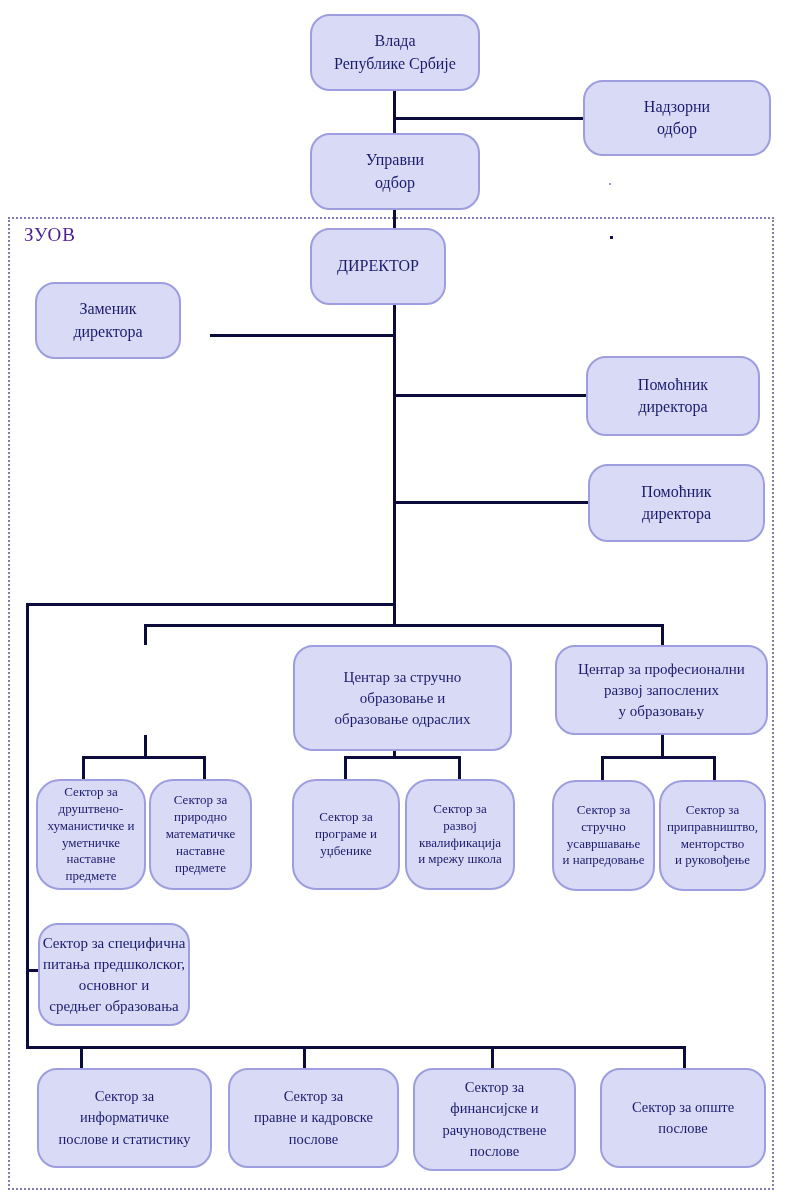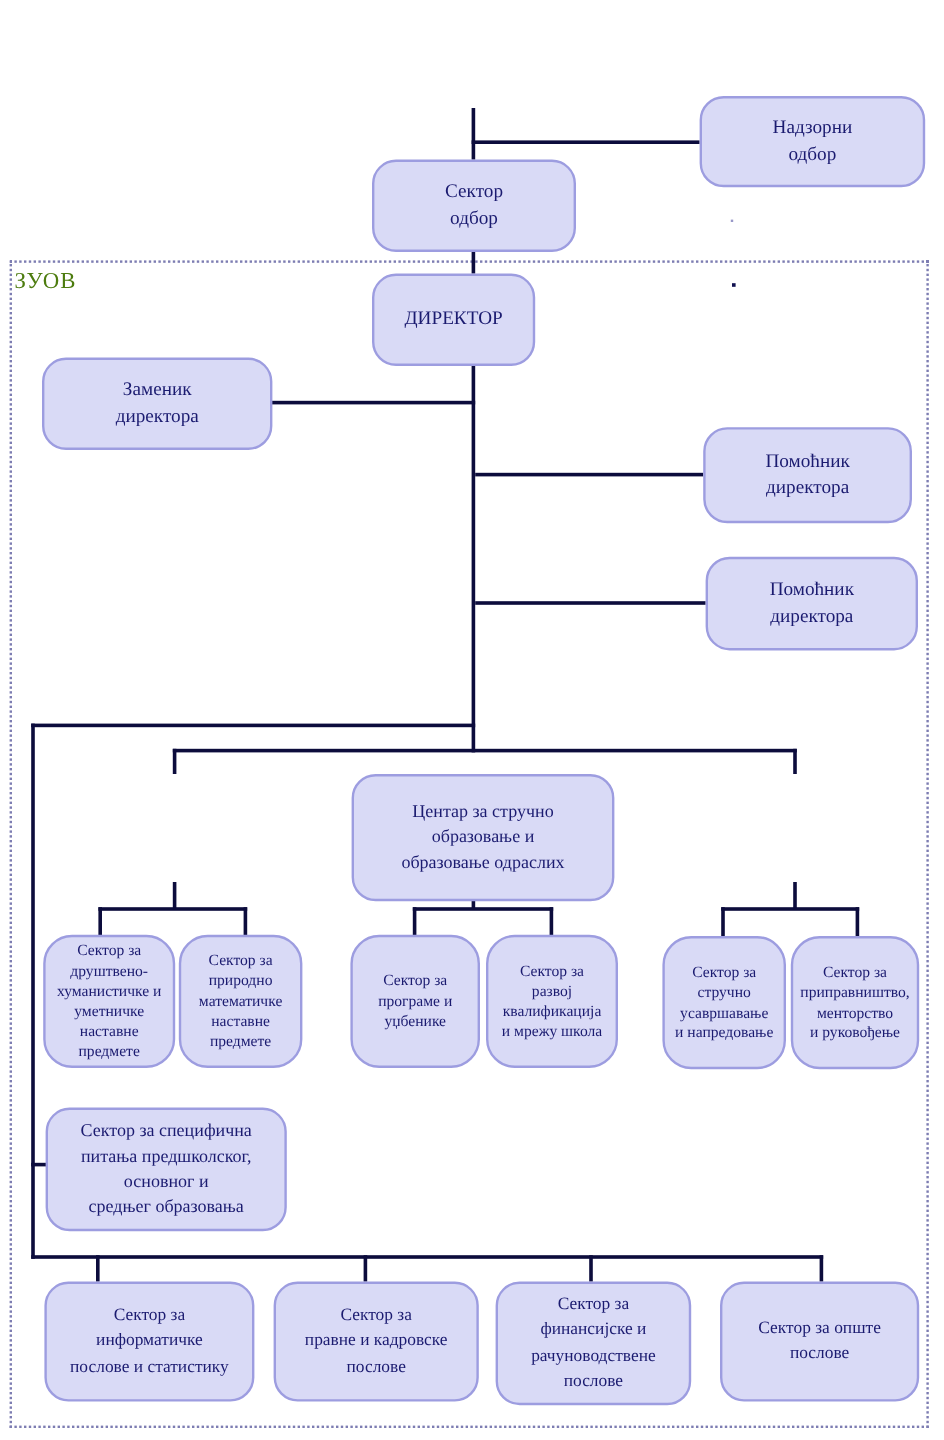--- a/index.html
+++ b/index.html
@@ -5,21 +5,21 @@
   html,body{margin:0;padding:0;background:#ffffff;}
   #canvas{
     position:relative;width:787px;height:1200px;background:#ffffff;
     font-family:"Liberation Serif","DejaVu Serif",serif;overflow:hidden;
   }
   .frame{
     position:absolute;left:8px;top:217px;width:762px;height:969px;
     border:2px dotted #7d7db2;
   }
   .frame-label{
-    position:absolute;left:12px;top:224px;font-size:19px;color:#4d7c0f;
+    position:absolute;left:24px;top:224px;font-size:19px;color:#4c1d95;
     letter-spacing:1px;
   }
   .node{
     position:absolute;box-sizing:border-box;
     background:#d9daf6;border:2px solid #9d9de0;border-radius:20px;
     color:#1b1b70;display:flex;align-items:center;justify-content:center;
     text-align:center;white-space:pre-line;line-height:1.4;
   }
   .fs16{font-size:16px;}
   .fs15{font-size:15px;}
@@ -64,34 +64,39 @@
   <div class="hline" style="left:601px;top:756px;width:115px"></div>
   <div class="vline" style="left:601px;top:756px;height:24px"></div>
   <div class="vline" style="left:713px;top:756px;height:24px"></div>
   <div class="hline" style="left:26px;top:969px;width:15px"></div>
   <div class="hline" style="left:26px;top:1046px;width:660px"></div>
   <div class="vline" style="left:80px;top:1046px;height:22px"></div>
   <div class="vline" style="left:303px;top:1046px;height:22px"></div>
   <div class="vline" style="left:491px;top:1046px;height:22px"></div>
   <div class="vline" style="left:683px;top:1046px;height:22px"></div>
 
+  <div class="node fs16" style="left:310px;top:14px;width:170px;height:77px">Влада
+Републике Србије</div>
   <div class="node fs16" style="left:583px;top:80px;width:188px;height:76px">Надзорни
 одбор</div>
-  <div class="node fs16" style="left:310px;top:133px;width:170px;height:77px">Сектор
+  <div class="node fs16" style="left:310px;top:133px;width:170px;height:77px">Управни
 одбор</div>
   <div class="node fs16" style="left:310px;top:228px;width:136px;height:77px">ДИРЕКТОР</div>
-  <div class="node fs16" style="left:35px;top:298px;width:192px;height:77px">Заменик
+  <div class="node fs16" style="left:35px;top:282px;width:146px;height:77px">Заменик
 директора</div>
   <div class="node fs16" style="left:586px;top:356px;width:174px;height:80px">Помоћник
 директора</div>
   <div class="node fs16" style="left:588px;top:464px;width:177px;height:78px">Помоћник
 директора</div>
   <div class="node fs15" style="left:293px;top:645px;width:219px;height:106px">Центар за стручно
 образовање и
 образовање одраслих</div>
+  <div class="node fs15" style="left:555px;top:645px;width:213px;height:90px">Центар за професионални
+развој запослених
+у образовању</div>
   <div class="node fs13" style="left:36px;top:779px;width:110px;height:111px">Сектор за
 друштвено-
 хуманистичке и
 уметничке
 наставне
 предмете</div>
   <div class="node fs13" style="left:149px;top:779px;width:103px;height:111px">Сектор за
 природно
 математичке
 наставне
@@ -104,21 +109,21 @@
 квалификација
 и мрежу школа</div>
   <div class="node fs13" style="left:552px;top:780px;width:103px;height:111px">Сектор за
 стручно
 усавршавање
 и напредовање</div>
   <div class="node fs13" style="left:659px;top:780px;width:107px;height:111px">Сектор за
 приправништво,
 менторство
 и руковођење</div>
-  <div class="node fs15" style="left:38px;top:923px;width:201px;height:103px">Сектор за специфична
+  <div class="node fs15" style="left:38px;top:923px;width:152px;height:103px">Сектор за специфична
 питања предшколског,
 основног и
 средњег образовања</div>
   <div class="node fs14" style="left:37px;top:1068px;width:175px;height:100px">Сектор за
 информатичке
 послове и статистику</div>
   <div class="node fs14" style="left:228px;top:1068px;width:171px;height:100px">Сектор за
 правне  и кадровске
 послове</div>
   <div class="node fs14" style="left:413px;top:1068px;width:163px;height:103px">Сектор за

